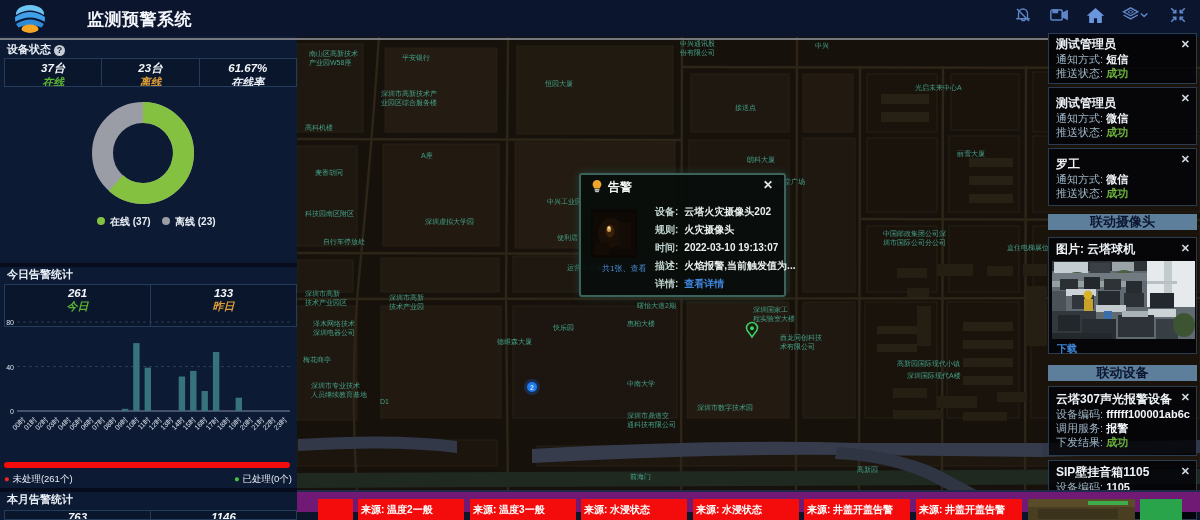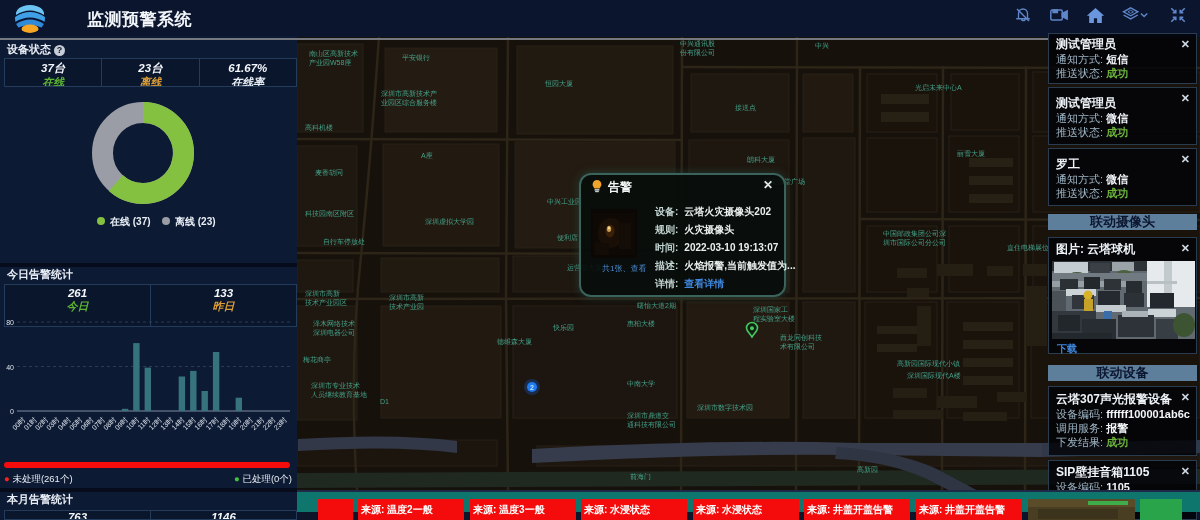--- a/index.html
+++ b/index.html
@@ -20,36 +20,36 @@
 .statrow .cell:first-child { border-left:none; }
 .statrow .v { color:#f4f7fb; font-size:11.5px; line-height:11px; font-weight:bold; display:block; }
 .statrow .l { font-size:11px; line-height:11px; font-weight:bold; display:block; margin-top:3px; color:#e8eef6; }
 .statrow .lab-g, .lab-g { color:#5cb432 !important; } .statrow .lab-o, .lab-o { color:#dd9d37 !important; }
 .divider { height:4px; background:#060c1b; margin-top:0; }
 #redbar { position:absolute; left:4px; top:426px; width:286px; height:6px; background:#f40b0b; border-radius:3px; }
 #procrow { position:absolute; left:0; top:436px; width:297px; height:14px; color:#e8eef6; font-size:9.5px; }
 
 #map { position:absolute; left:297px; top:36px; width:903px; height:454px; background:#17110c; overflow:hidden; }
 
-#popup { position:absolute; left:579px; top:173px; width:207px; height:124px; background:rgba(7,13,11,.93); border:2px solid #3a635c; border-radius:12px; box-shadow:0 0 8px rgba(40,80,75,.6); }
+#popup { position:absolute; left:579px; top:173px; width:207px; height:124px; background:rgba(7,13,11,.93); border:2px solid #3a635c; border-radius:3px; box-shadow:0 0 8px rgba(40,80,75,.6); }
 #popup .ph { position:absolute; left:10px; top:34px; width:46px; height:49px; }
 #popup .cap { position:absolute; left:21px; top:88px; font-size:8px; color:#4d8fd9; }
 #popup .row { position:absolute; left:74px; color:#e9f0ee; font-size:10px; font-weight:bold; white-space:nowrap; }
 #popup .row .lb { color:#c2d4d0; font-weight:bold; margin-right:6px; }
 
 .card { position:absolute; left:1048px; width:149px; background:rgba(2,4,8,.84); border:1px solid #2a3c50; color:#eef3f8; }
 .card .x { position:absolute; right:6px; top:4px; color:#cfd8e2; font-size:11px; font-weight:bold; }
 .card .t { font-size:12px; line-height:13px; font-weight:bold; padding:9px 0 0 7px; }
 .card .r { font-size:11px; line-height:11px; padding:3px 0 0 7px; white-space:nowrap; }
 .card .r b { color:#f2f6fa; }
 .card .lb { color:#9fb6c6; }
 .ok { color:#6cb43c; font-weight:bold; }
 .btnbar { position:absolute; left:1048px; width:149px; height:16px; background:#5d7f9b; color:#0c1630; font-size:13px; font-weight:bold; text-align:center; line-height:16px; }
 
-#ticker { position:absolute; left:297px; top:490px; width:903px; height:22px; background:#0f766e; border-top:2px solid #1e2a48; }
+#ticker { position:absolute; left:297px; top:490px; width:903px; height:22px; background:#701a75; border-top:2px solid #1e2a48; }
 .tk { position:absolute; top:7px; height:23px; background:#f40b0b; color:#fff; font-size:10px; font-weight:bold; line-height:22px; white-space:nowrap; overflow:hidden; padding-left:3px; }
 </style>
 </head>
 <body>
 <div id="stage">
 
 <div id="map">
 <svg width="903" height="454" viewBox="0 0 903 454" font-family="Liberation Sans,sans-serif">
   <rect width="903" height="454" fill="#17110c"></rect>
 

